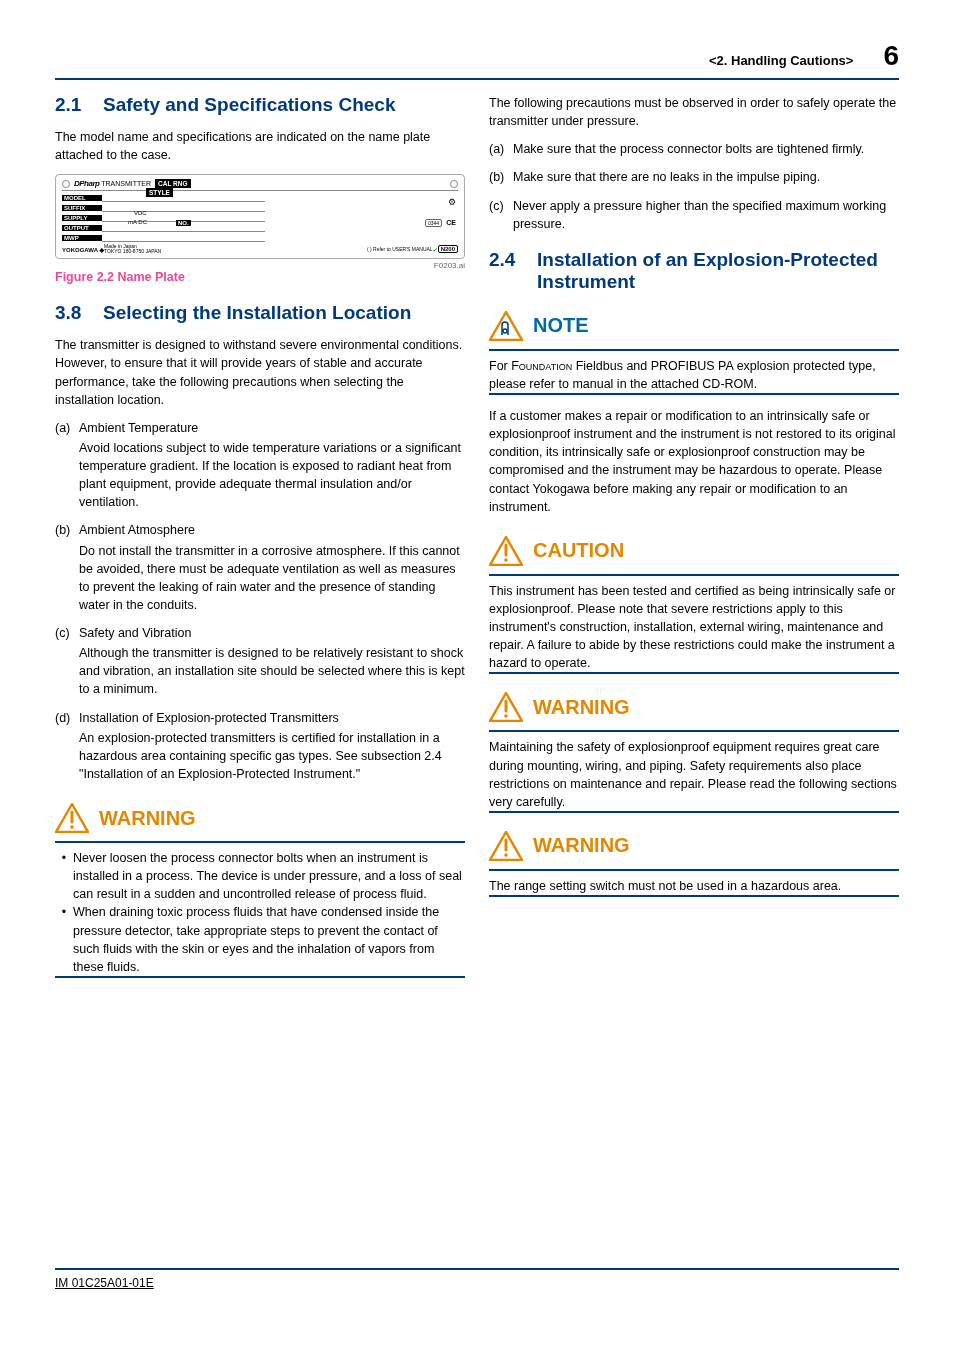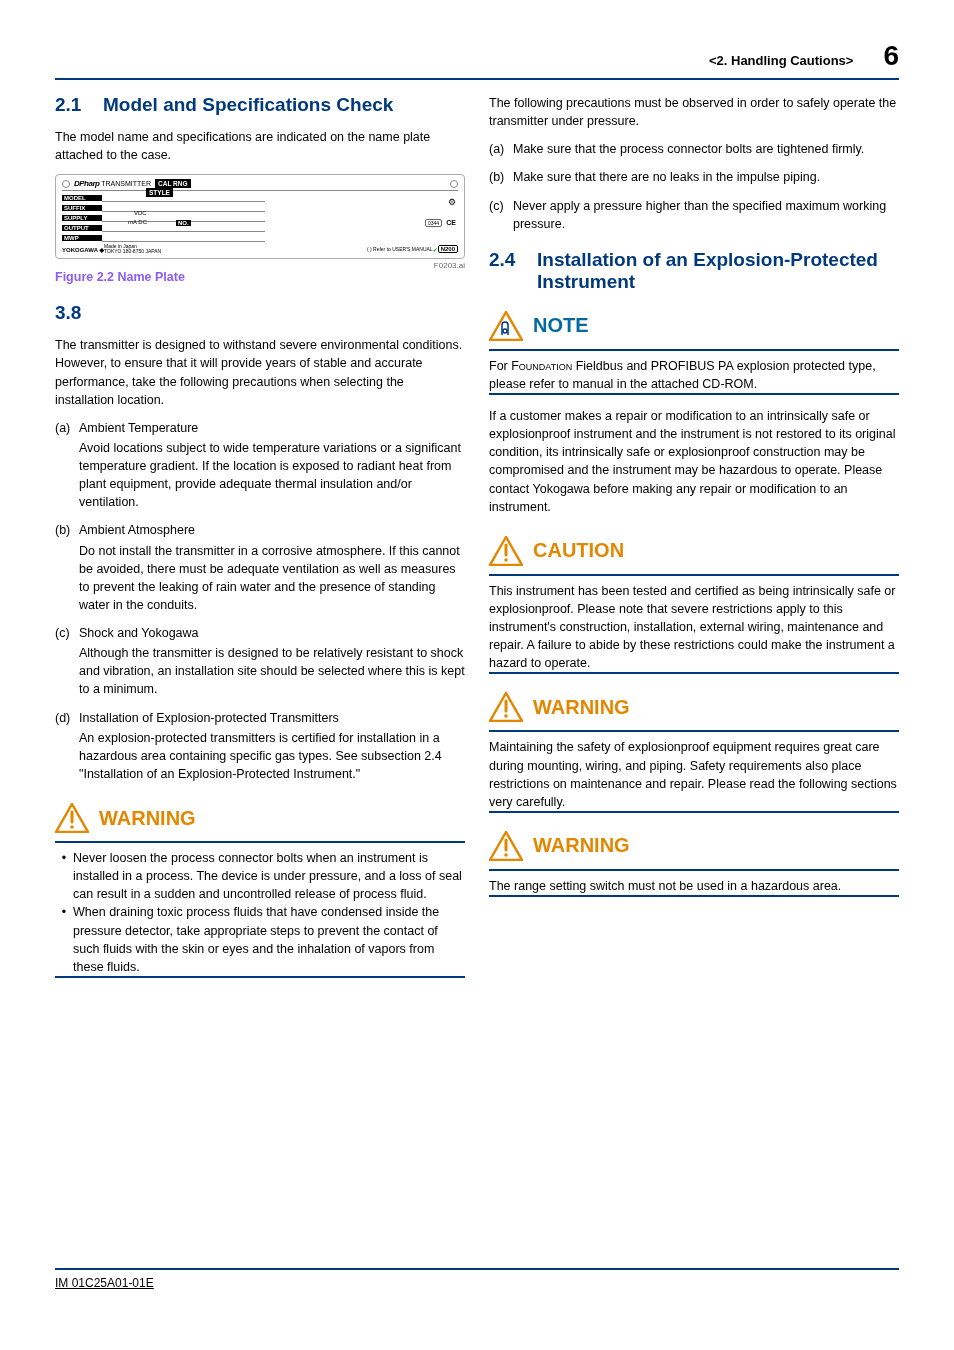--- a/index.html
+++ b/index.html
@@ -26,21 +26,21 @@
   .header-rule { border: none; border-top: 2px solid #003a7c; margin-bottom: 14px; }
   .columns { display: flex; gap: 24px; flex: 1; }
   .col { width: 50%; display: flex; flex-direction: column; }
   .h2 { color: #003a7c; font-size: 19px; font-weight: bold; margin-bottom: 12px; display: flex; }
   .h2 .num { min-width: 48px; }
   .body-text { font-size: 12.5px; line-height: 1.45; color: #000; margin-bottom: 10px; }
   .list-item { font-size: 12.5px; line-height: 1.45; color: #000; display: flex; margin-bottom: 10px; }
   .list-item .marker { min-width: 24px; }
   .list-item .content { flex: 1; }
   .list-item .content .sub { margin-top: 2px; }
-  .fig-caption { font-size: 12.5px; font-weight: bold; color: #8b5cf6; margin-bottom: 18px; }
+  .fig-caption { font-size: 12.5px; font-weight: bold; color: #ec4899; margin-bottom: 18px; }
 
   .nameplate { background: #fff; border: 1px solid #aaa; border-radius: 4px; padding: 4px 6px; margin-bottom: 2px; position: relative; font-size: 7px; }
   .np-row { display: flex; align-items: center; gap: 4px; }
   .np-top { justify-content: space-between; border-bottom: 1px solid #888; padding-bottom: 2px; }
   .np-label-inv { background: #000; color: #fff; padding: 1px 3px; font-weight: bold; font-size: 6.5px; margin-right:2px;}
   .np-brand { font-style: italic; font-weight: bold; font-size: 8px; letter-spacing: -0.5px;}
   .np-grid { display: grid; grid-template-columns: 40px 1fr 30px 1fr; row-gap: 1px; margin-top: 2px; font-size: 6.5px; align-items: center; }
   .np-cell-l { background:#000; color:#fff; padding: 0 2px; font-weight:bold; font-size:6px; }
   .np-cell-v { border-bottom:1px solid #888; height:9px; }
   .np-bottom { display:flex; justify-content:space-between; align-items:center; margin-top:2px; font-size:6px; }
@@ -75,21 +75,21 @@
   <span class="header-text">&lt;2.  Handling Cautions&gt;</span>
   <span class="page-number">6</span>
 </div>
 <hr class="header-rule">
 
 <div class="columns">
 
   <div class="col">
     <div class="h2">
       <span class="num">2.1</span>
-      <span>Model and Specifications Check</span>
+      <span>Safety and Specifications Check</span>
     </div>
     <p class="body-text">The model name and specifications are indicated on the name plate attached to the case.</p>
 
     <div class="nameplate">
       <div class="np-row np-top">
         <span class="np-hole"></span>
         <span><span class="np-brand"><span>DPharp</span></span><span> TRANSMITTER</span></span>
         <span class="np-label-inv">CAL RNG</span>
         <span style="flex:1"></span>
         <span class="np-hole"></span>
@@ -122,34 +122,35 @@
         <span style="font-size:5px">(     ) Refer to USER'S MANUAL</span>
         <span style="color:#0a0">✔</span>
         <span class="np-n200">N200</span>
       </div>
     </div>
     <div class="np-figref">F0203.ai</div>
     <p class="fig-caption">Figure 2.2       Name Plate</p>
 
     <div class="h2">
       <span class="num">3.8</span>
+      <span>Selecting the Installation Location</span>
     </div>
     <p class="body-text">The transmitter is designed to withstand severe environmental conditions. However, to ensure that it will provide years of stable and accurate performance, take the following precautions when selecting the installation location.</p>
 
     <div class="list-item">
       <span class="marker">(a)</span>
       <div class="content"><span>Ambient Temperature</span><div class="sub">Avoid locations subject to wide temperature variations or a significant temperature gradient. If the location is exposed to radiant heat from plant equipment, provide adequate thermal insulation and/or ventilation.</div></div>
     </div>
     <div class="list-item">
       <span class="marker">(b)</span>
       <div class="content"><span>Ambient Atmosphere</span><div class="sub">Do not install the transmitter in a corrosive atmosphere. If this cannot be avoided, there must be adequate ventilation as well as measures to prevent the leaking of rain water and the presence of standing water in the conduits.</div></div>
     </div>
     <div class="list-item">
       <span class="marker">(c)</span>
-      <div class="content"><span>Shock and Yokogawa</span><div class="sub">Although the transmitter is designed to be relatively resistant to shock and vibration, an installation site should be selected where this is kept to a minimum.</div></div>
+      <div class="content"><span>Safety and Vibration</span><div class="sub">Although the transmitter is designed to be relatively resistant to shock and vibration, an installation site should be selected where this is kept to a minimum.</div></div>
     </div>
     <div class="list-item" style="margin-bottom:14px;">
       <span class="marker">(d)</span>
       <div class="content"><span>Installation of Explosion-protected Transmitters</span><div class="sub">An explosion-protected transmitters is certified for installation in a hazardous area containing specific gas types.  See subsection 2.4 "Installation of an Explosion-Protected Instrument."</div></div>
     </div>
 
 
     <div class="warning">
       <div class="admon-head">
         <svg class="icon-tri" viewBox="0 0 34 30">

